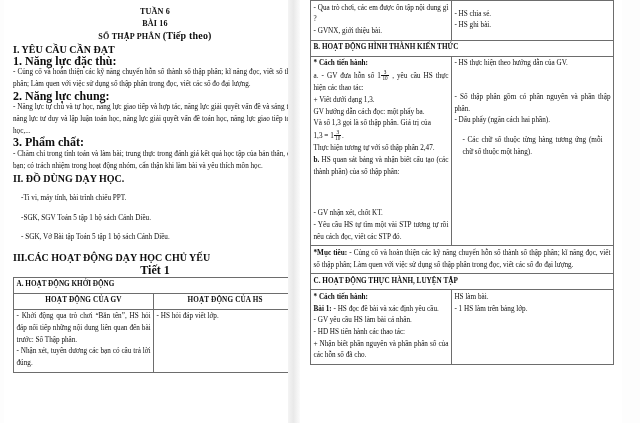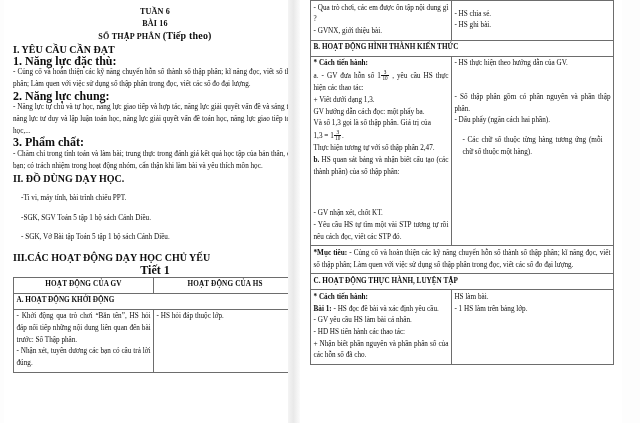--- a/index.html
+++ b/index.html
@@ -96,33 +96,33 @@
     <div class="h1">III.CÁC HOẠT ĐỘNG DẠY HỌC CHỦ YẾU</div>
     <div class="tiet">Tiết 1</div>
 
     <table class="grid">
       <colgroup>
           <col style="width:49.5%">
           <col style="width:50.5%">
         </colgroup>
       <tbody>
         <tr>
+          <td class="band" colspan="2">A. HOẠT ĐỘNG KHỞI ĐỘNG</td>
+        </tr>
+        <tr>
           <td class="hd">HOẠT ĐỘNG CỦA GV</td>
           <td class="hd">HOẠT ĐỘNG CỦA HS</td>
         </tr>
         <tr>
-          <td class="band" colspan="2">A. HOẠT ĐỘNG KHỞI ĐỘNG</td>
-        </tr>
-        <tr>
           <td>
             <p class="t">- Khởi động qua trò chơi “Bắn tên”, HS hỏi đáp nối tiếp những nội dung liên quan đến bài trước: Số Thập phân.</p>
             <p class="t">- Nhận xét, tuyên dương các bạn có câu trả lời đúng.</p>
           </td>
           <td>
-            <p class="t">- HS hỏi đáp thuộc lớp.</p>
+            <p class="t">- HS hỏi đáp viết lớp.</p>
           </td>
         </tr>
       </tbody>
     </table>
   </div>
 
   <div class="page page-right">
 
     <table class="grid">
       <colgroup>

